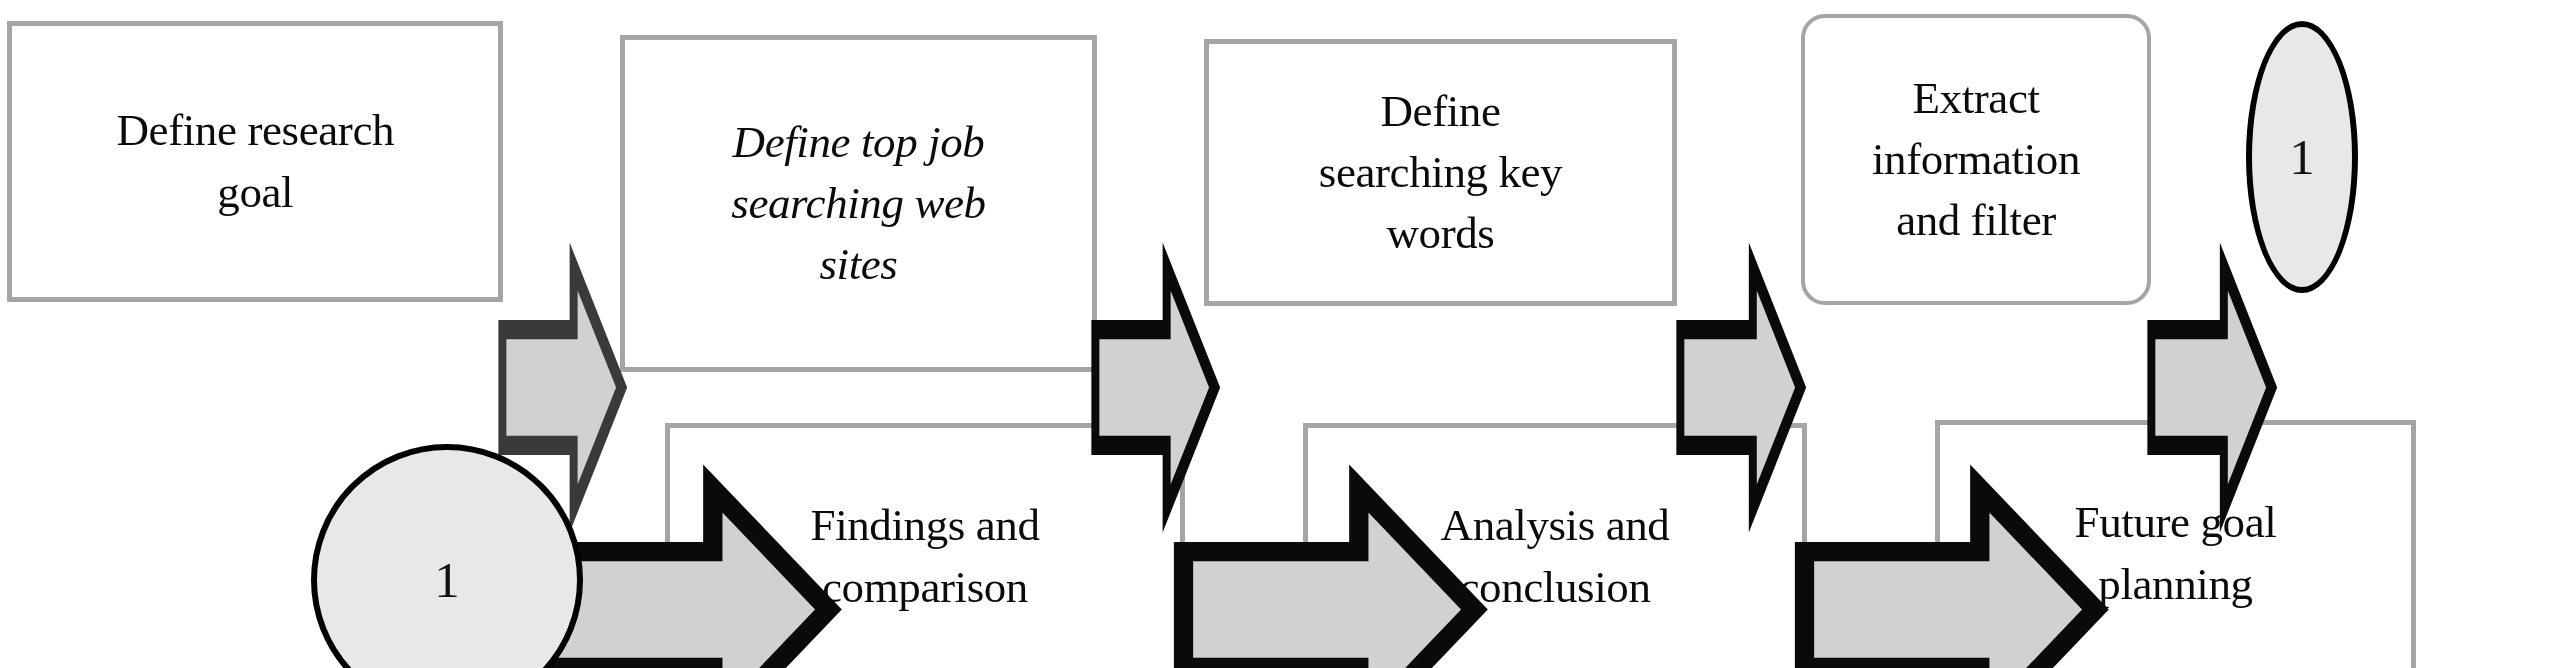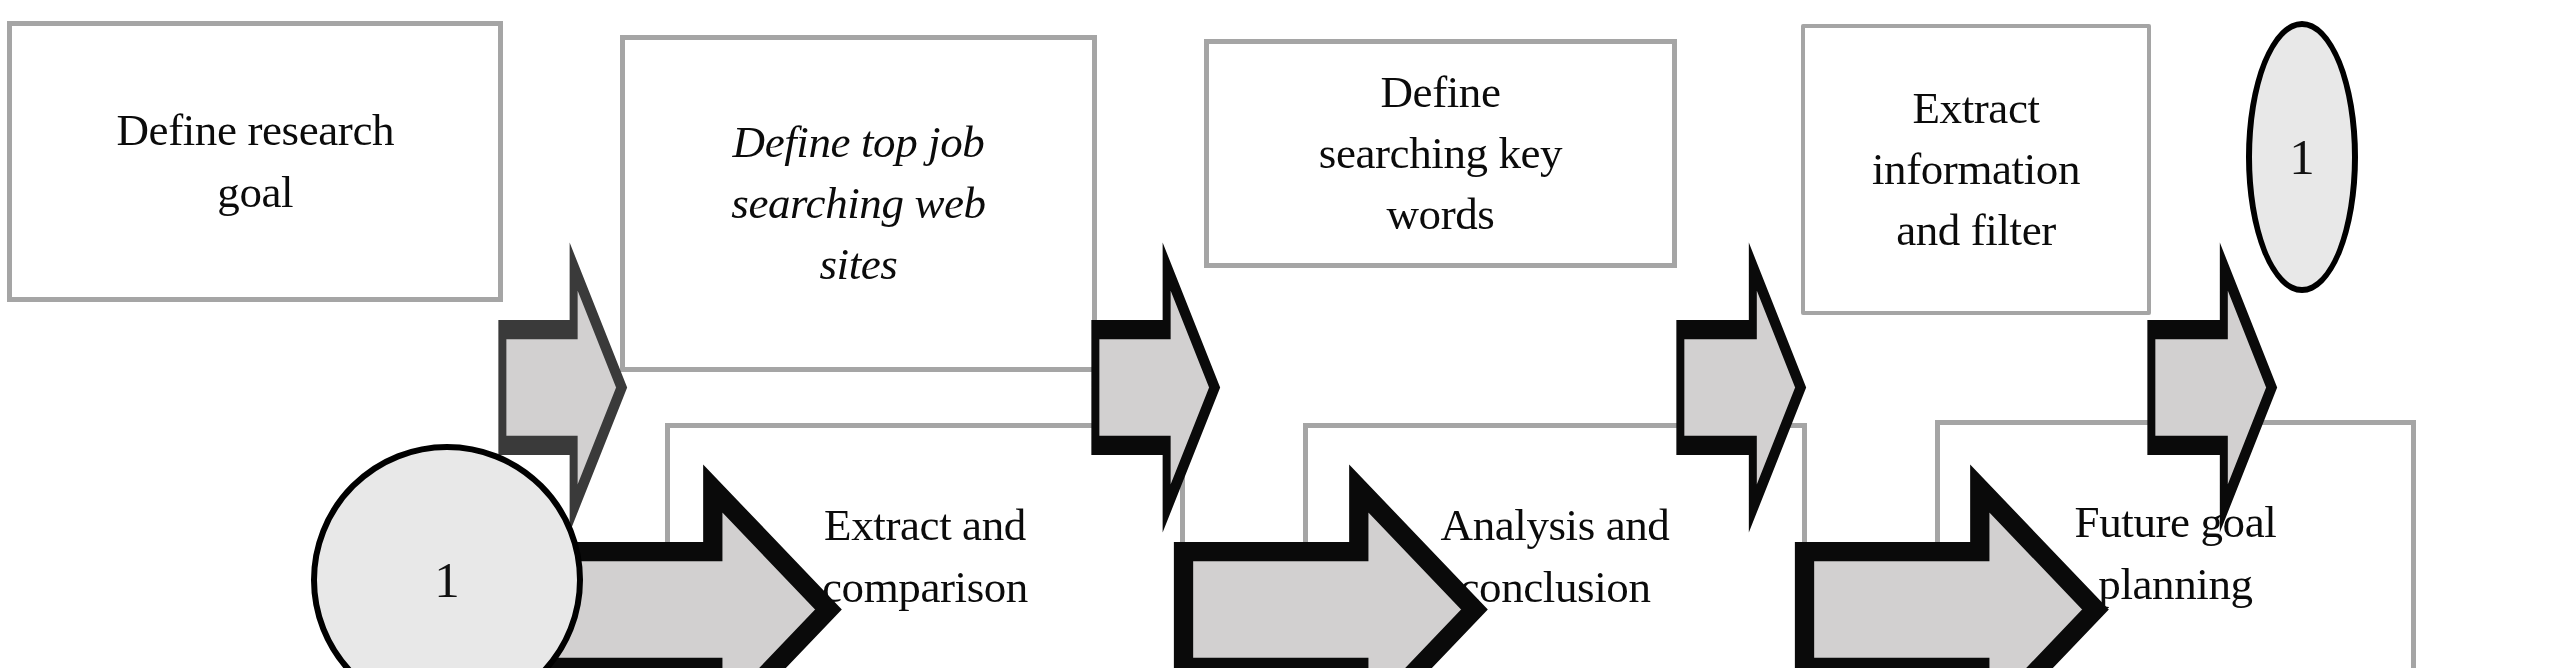--- a/index.html
+++ b/index.html
@@ -26,22 +26,21 @@
     box-sizing: border-box;
     background: #ffffff;
     border: 5.8px solid #a5a5a5;
     display: flex;
     align-items: center;
     justify-content: center;
     z-index: 2;
   }
   .proc-box.rounded {
     border-width: 4.4px;
-    border-radius: 2px;
-    margin-top: 10px;
+    border-radius: 24px;
   }
   .proc-label {
     font-family: "Liberation Serif", "DejaVu Serif", serif;
     font-size: 45px;
     line-height: 1.36;
     color: #0b0b0b;
     text-align: center;
     white-space: pre-line;
     letter-spacing: -0.4px;
     padding: 0 7.3px;
@@ -99,21 +98,21 @@
 searching web
 sites</span>
   </div>
 
   <div class="block-arrow" style="left: 1091px; top: 256px; width: 128px; height: 263px;">
     <svg viewBox="0 0 176 150" preserveAspectRatio="none">
       <polygon points="6,42 104,42 104,6 170,75 104,144 104,108 6,108" fill="#d2d0d0" stroke="#0a0a0a" stroke-width="11" stroke-linejoin="miter"></polygon>
     </svg>
   </div>
 
-  <div class="proc-box" style="left: 1204px; top: 39px; width: 473px; height: 229px; align-items: center;">
+  <div class="proc-box" style="left: 1204px; top: 39px; width: 473px; height: 267px; align-items: center;">
     <span class="proc-label">Define
 searching key
 words</span>
   </div>
 
   <div class="block-arrow" style="left: 1676px; top: 256px; width: 129px; height: 263px;">
     <svg viewBox="0 0 178 150" preserveAspectRatio="none">
       <polygon points="6,42 106,42 106,6 172,75 106,144 106,108 6,108" fill="#d2d0d0" stroke="#0a0a0a" stroke-width="11" stroke-linejoin="miter"></polygon>
     </svg>
   </div>
@@ -138,21 +137,21 @@
     <span class="conn-label">1</span>
   </div>
 
   <div class="block-arrow" style="left: 527px; top: 478px; width: 312px; height: 263px;">
     <svg viewBox="0 0 178 150" preserveAspectRatio="none">
       <polygon points="6,42 106,42 106,6 172,75 106,144 106,108 6,108" fill="#d2d0d0" stroke="#0a0a0a" stroke-width="11" stroke-linejoin="miter"></polygon>
     </svg>
   </div>
 
   <div class="proc-box" style="left: 665px; top: 423px; width: 520px; height: 267px;">
-    <span class="proc-label">Extract and
+    <span class="proc-label">Findings and
 comparison</span>
   </div>
 
   <div class="block-arrow" style="left: 1173px; top: 478px; width: 312px; height: 263px;">
     <svg viewBox="0 0 178 150" preserveAspectRatio="none">
       <polygon points="6,42 106,42 106,6 172,75 106,144 106,108 6,108" fill="#d2d0d0" stroke="#0a0a0a" stroke-width="11" stroke-linejoin="miter"></polygon>
     </svg>
   </div>
 
   <div class="proc-box" style="left: 1303px; top: 423px; width: 504px; height: 267px;">

